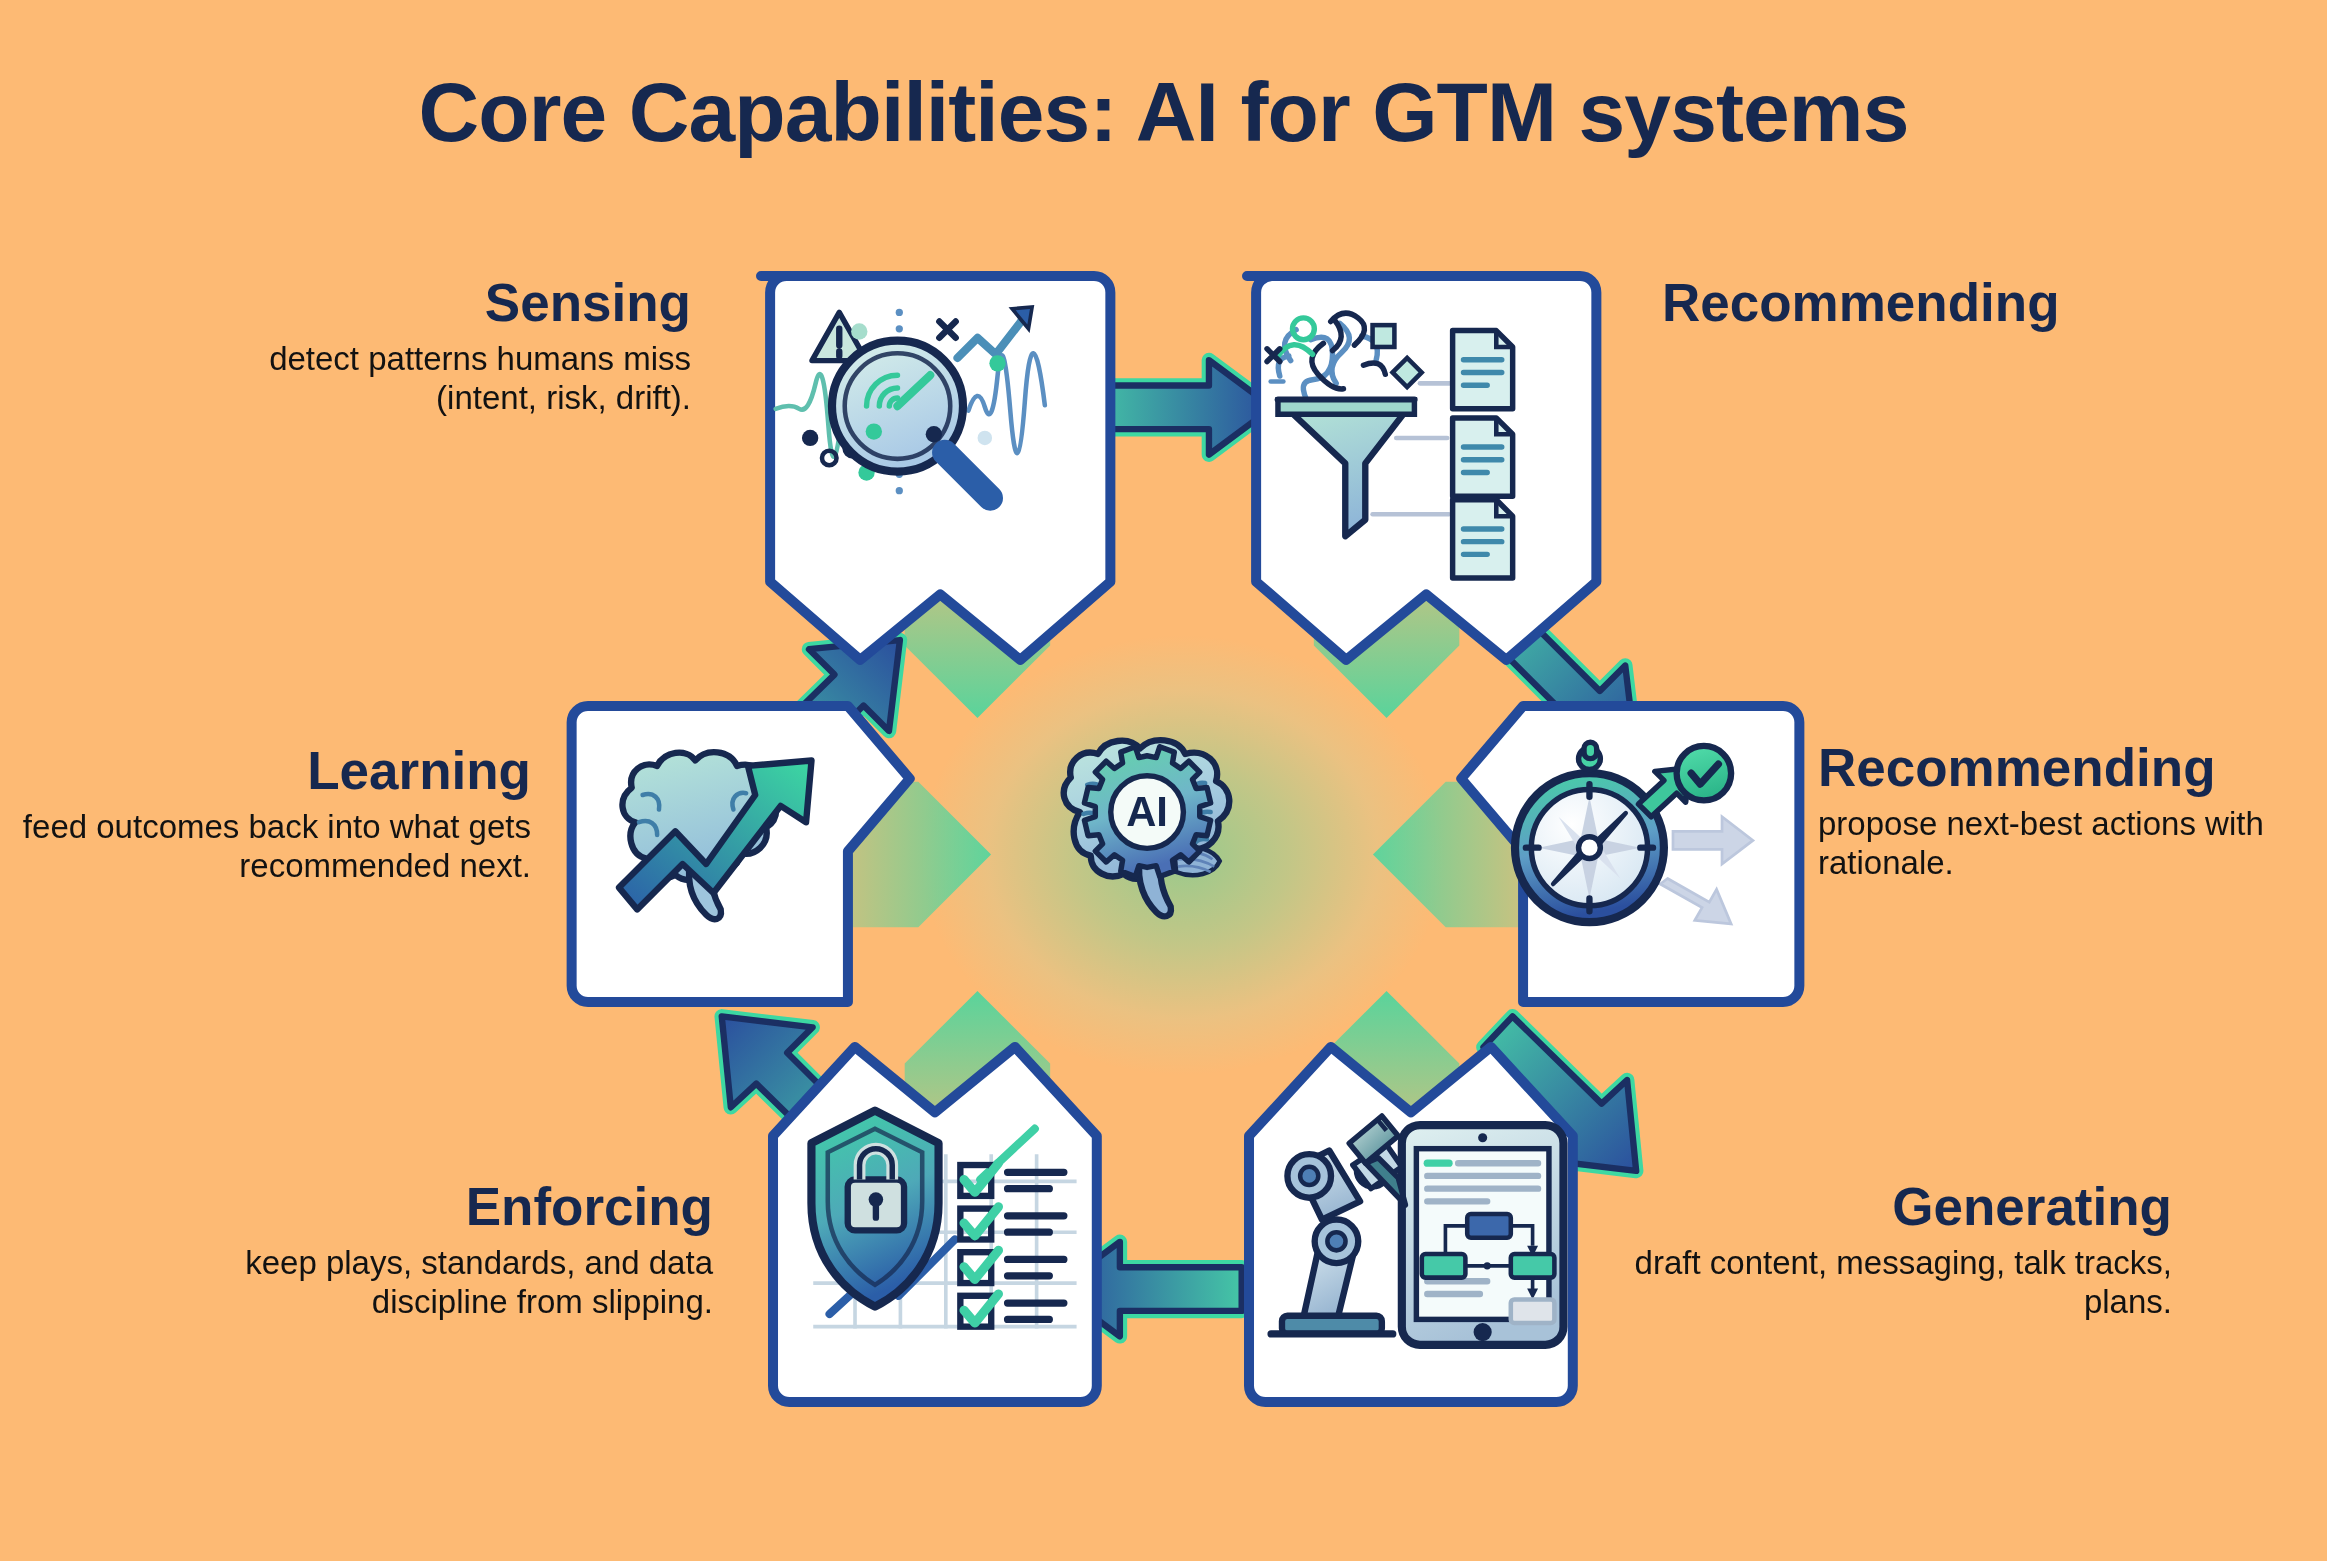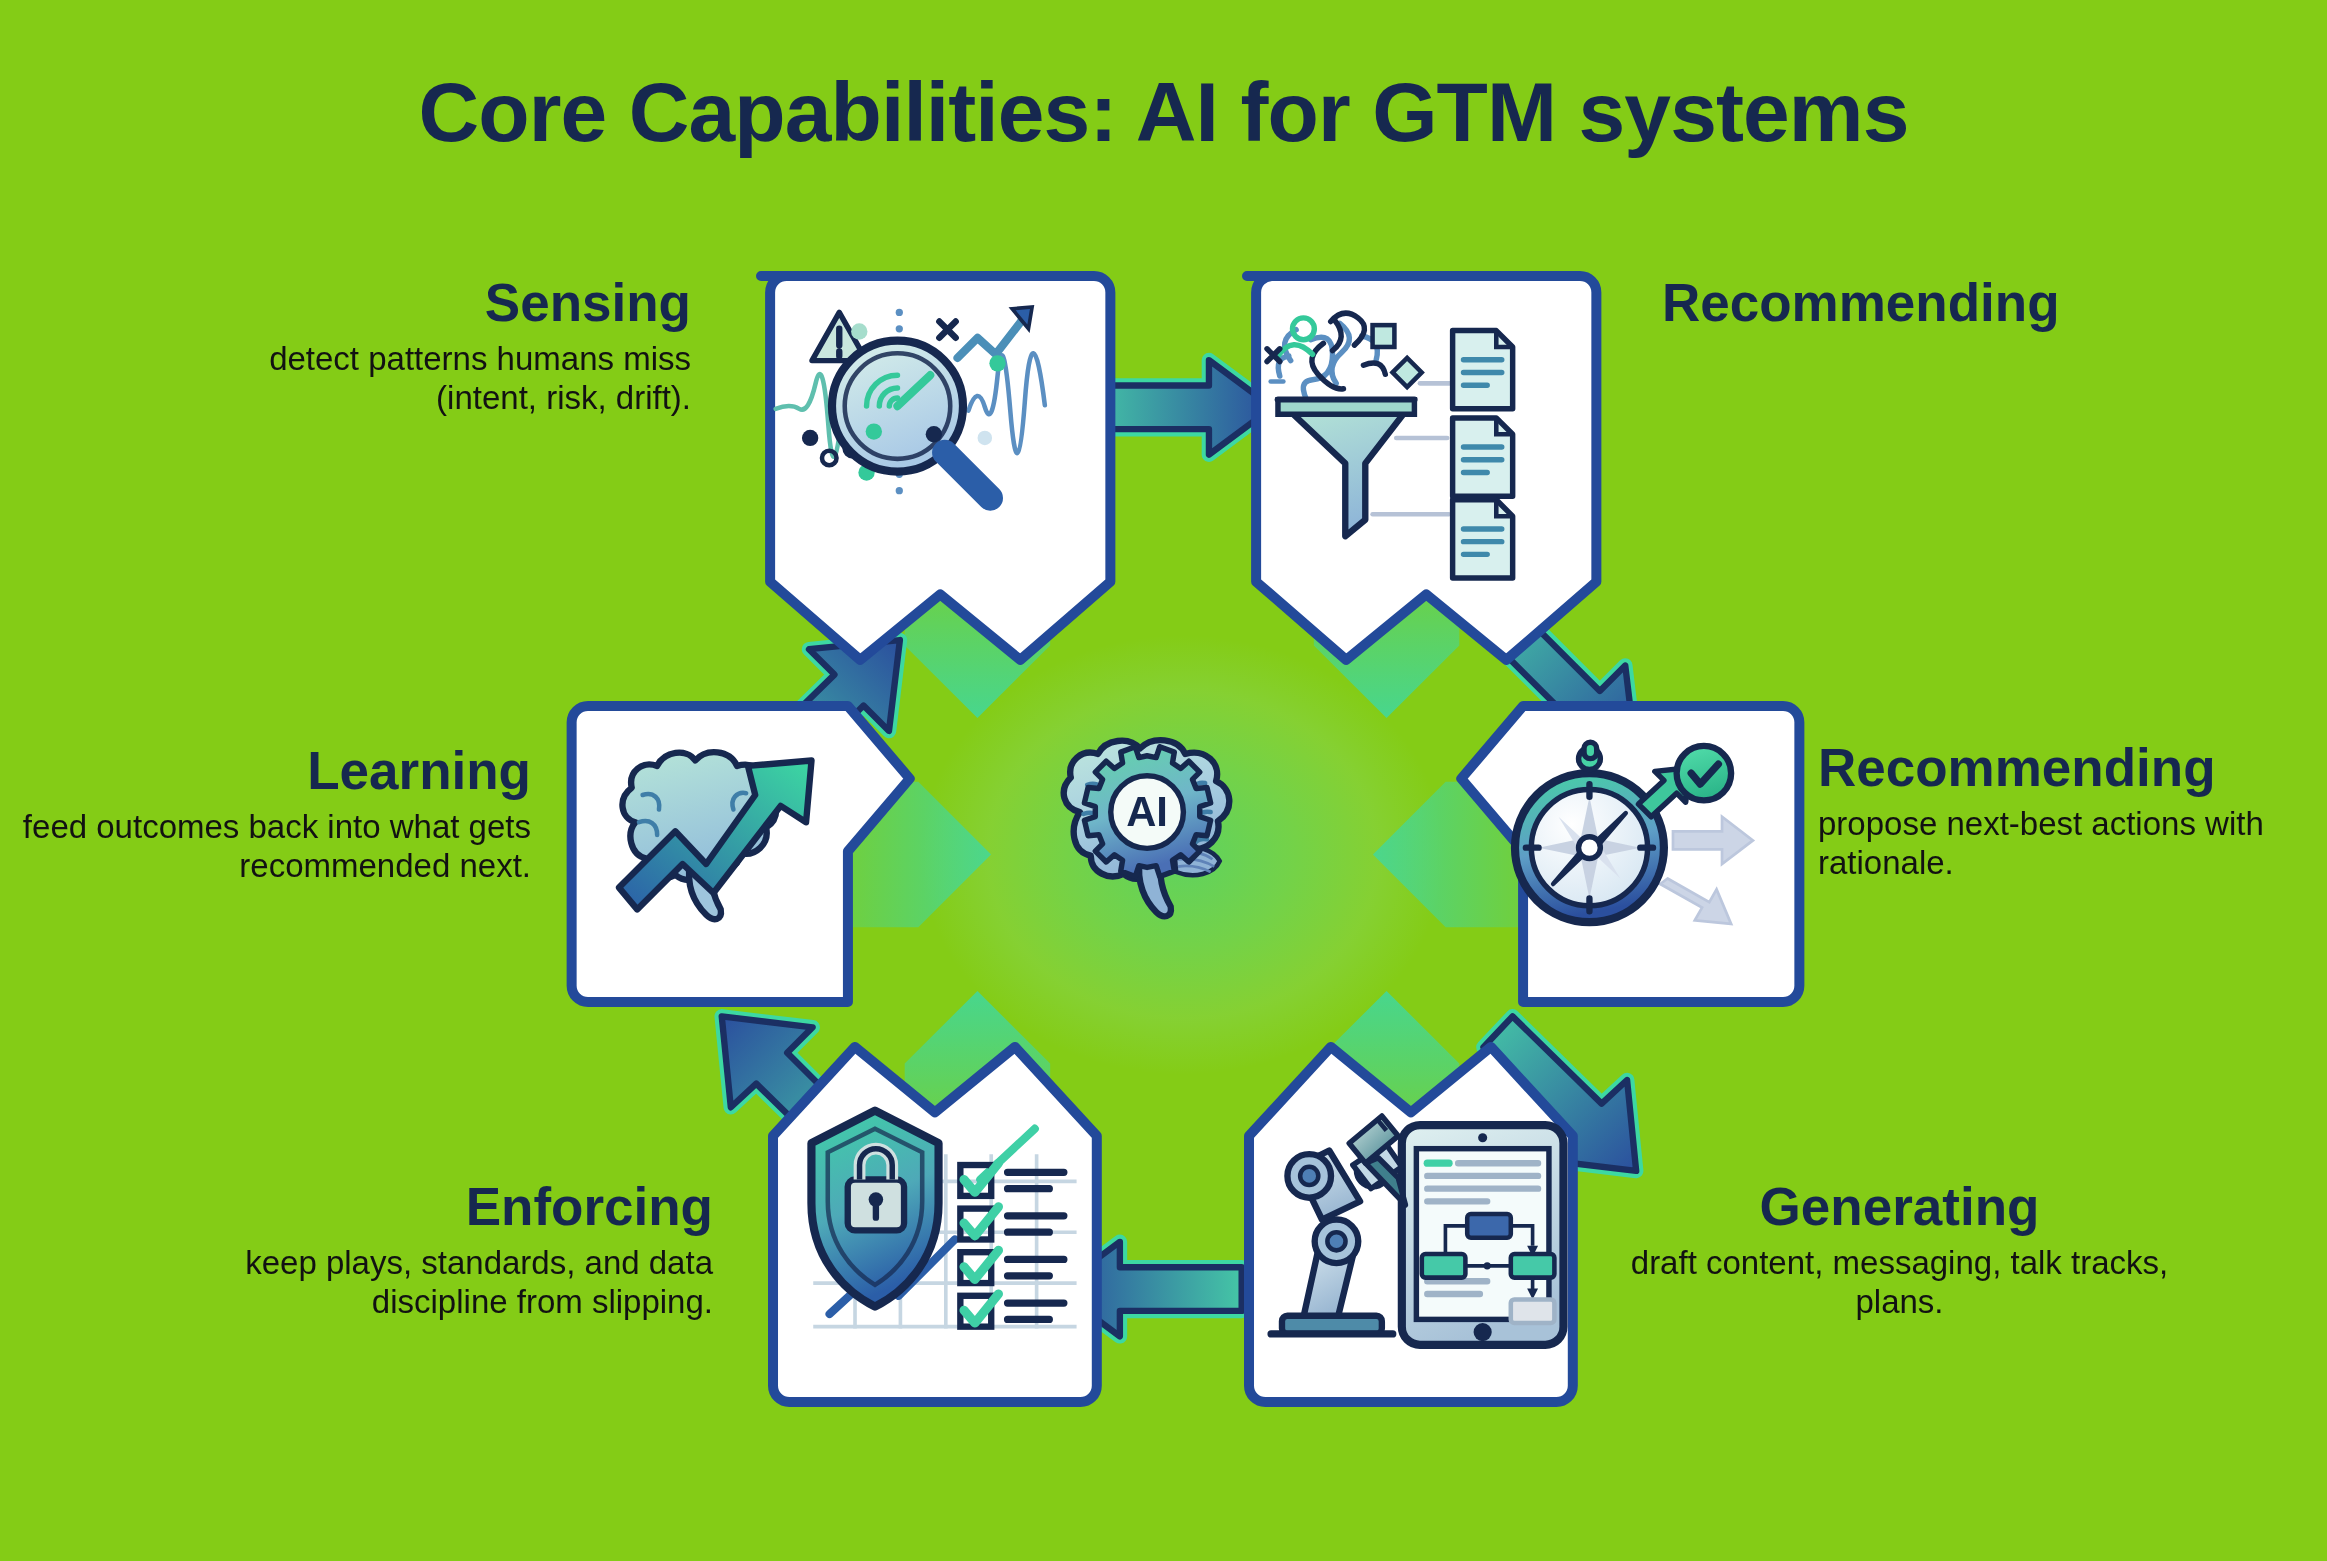--- a/index.html
+++ b/index.html
@@ -2,21 +2,21 @@
 <html style="font-size:14.5px"><head>
 <meta charset="utf-8">
 <style>
   * { box-sizing: border-box; margin: 0; padding: 0; }
   html, body {
     width: 2327px; height: 1561px;
     background: #ffffff;
     font-family: "Liberation Sans", sans-serif;
     overflow: hidden;
   }
-  #stage { position: relative; width: 2327px; height: 1561px; background: #84cc16; }
+  #stage { position: relative; width: 2327px; height: 1561px; background: #fdba74; }
 
   
   .title {
     position: absolute; top: 64px; left: 0; width: 2327px;
     text-align: center;
     font-size: 84px; font-weight: 700; letter-spacing: -0.9px;
     color: #16284f;
   }
 
   
@@ -26,21 +26,21 @@
     margin-bottom: 7.3px;
   }
   .label .desc {
     font-size: 33px; font-weight: 400; color: #121212; line-height: 1.18;
   }
   .lbl-sensing      { right: 1636px; top: 273px; width: 455px; text-align: right; }
   .lbl-synth        { left: 1662px;  top: 273px; width: 564px; text-align: left;  }
   .lbl-learning     { right: 1796px; top: 741px; width: 509px; text-align: right; }
   .lbl-recommending { left: 1818px;  top: 738px; width: 527px; text-align: left;  }
   .lbl-enforcing    { right: 1614px; top: 1177px; width: 509px; text-align: right; }
-  .lbl-generating   { left: 1627px;  top: 1177px; width: 545px; text-align: center;  }
+  .lbl-generating   { left: 1627px;  top: 1177px; width: 545px; text-align: right;  }
 
   
   .glow {
     position: absolute; left: 846px; top: 573px; width: 673px; height: 564px;
     background: radial-gradient(closest-side,
        rgba(61,216,162,.52) 0%,
        rgba(82,222,171,.34) 32%,
        rgba(140,232,198,.16) 58%,
        rgba(255,255,255,0) 78%);
     pointer-events: none;

